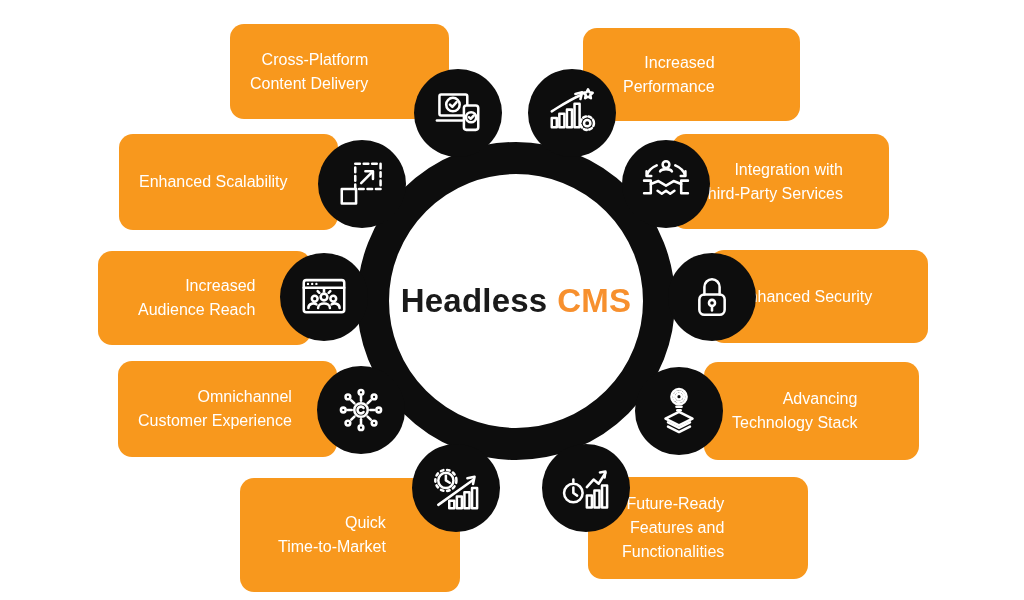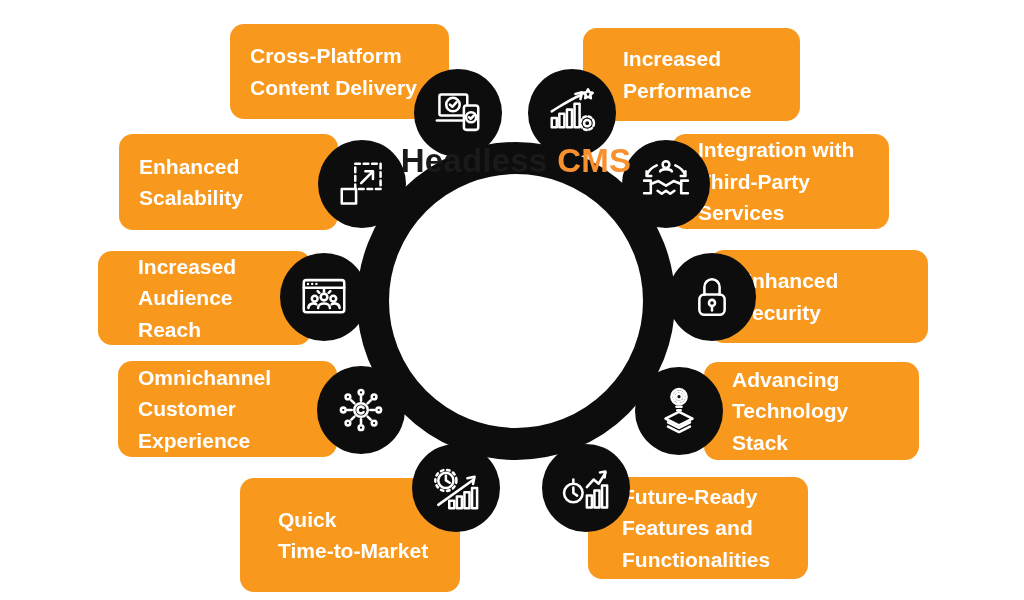--- a/index.html
+++ b/index.html
@@ -27,20 +27,21 @@
     border-radius: 50%;
     border: 32px solid var(--ink);
     background: #fff;
     z-index: 2;
   }
   .center-title {
     position: absolute;
     left: 357px; top: 142px;
     width: 318px; height: 318px;
     display: flex;
+    align-items: center;
     justify-content: center;
     gap: 10px;
     z-index: 4;
     font-weight: bold;
     font-size: 33px;
     letter-spacing: 0.2px;
     color: #1a1a1a;
   }
   .center-title .accent { color: var(--accent); }
   
@@ -48,24 +49,25 @@
     position: absolute;
     background: var(--orange);
     border-radius: 14px;
     display: flex;
     align-items: center;
     padding: 10px 20px;
     z-index: 1;
   }
   .box .label {
     color: var(--label);
-    font-weight: bold;
-    font-size: 21px;
+    font-weight: normal;
+    font-size: 16px;
     line-height: 1.5;
     white-space: pre-line;
+    text-align: right;
   }
   .b1  { left: 230px; top: 24px;  width: 219px; height: 95px; }
   .b2  { left: 583px; top: 28px;  width: 217px; height: 93px; padding-left: 40px; }
   .b3  { left: 119px; top: 134px; width: 219px; height: 96px; }
   .b4  { left: 672px; top: 134px; width: 217px; height: 95px; padding-left: 26px; }
   .b5  { left: 98px;  top: 251px; width: 213px; height: 94px; padding-left: 40px; }
   .b6  { left: 710px; top: 250px; width: 218px; height: 93px; padding-left: 28px; }
   .b7  { left: 118px; top: 361px; width: 219px; height: 96px; padding-left: 20px; }
   .b8  { left: 704px; top: 362px; width: 215px; height: 98px; padding-left: 28px; }
   .b9  { left: 240px; top: 478px; width: 220px; height: 114px; padding-left: 38px; }

